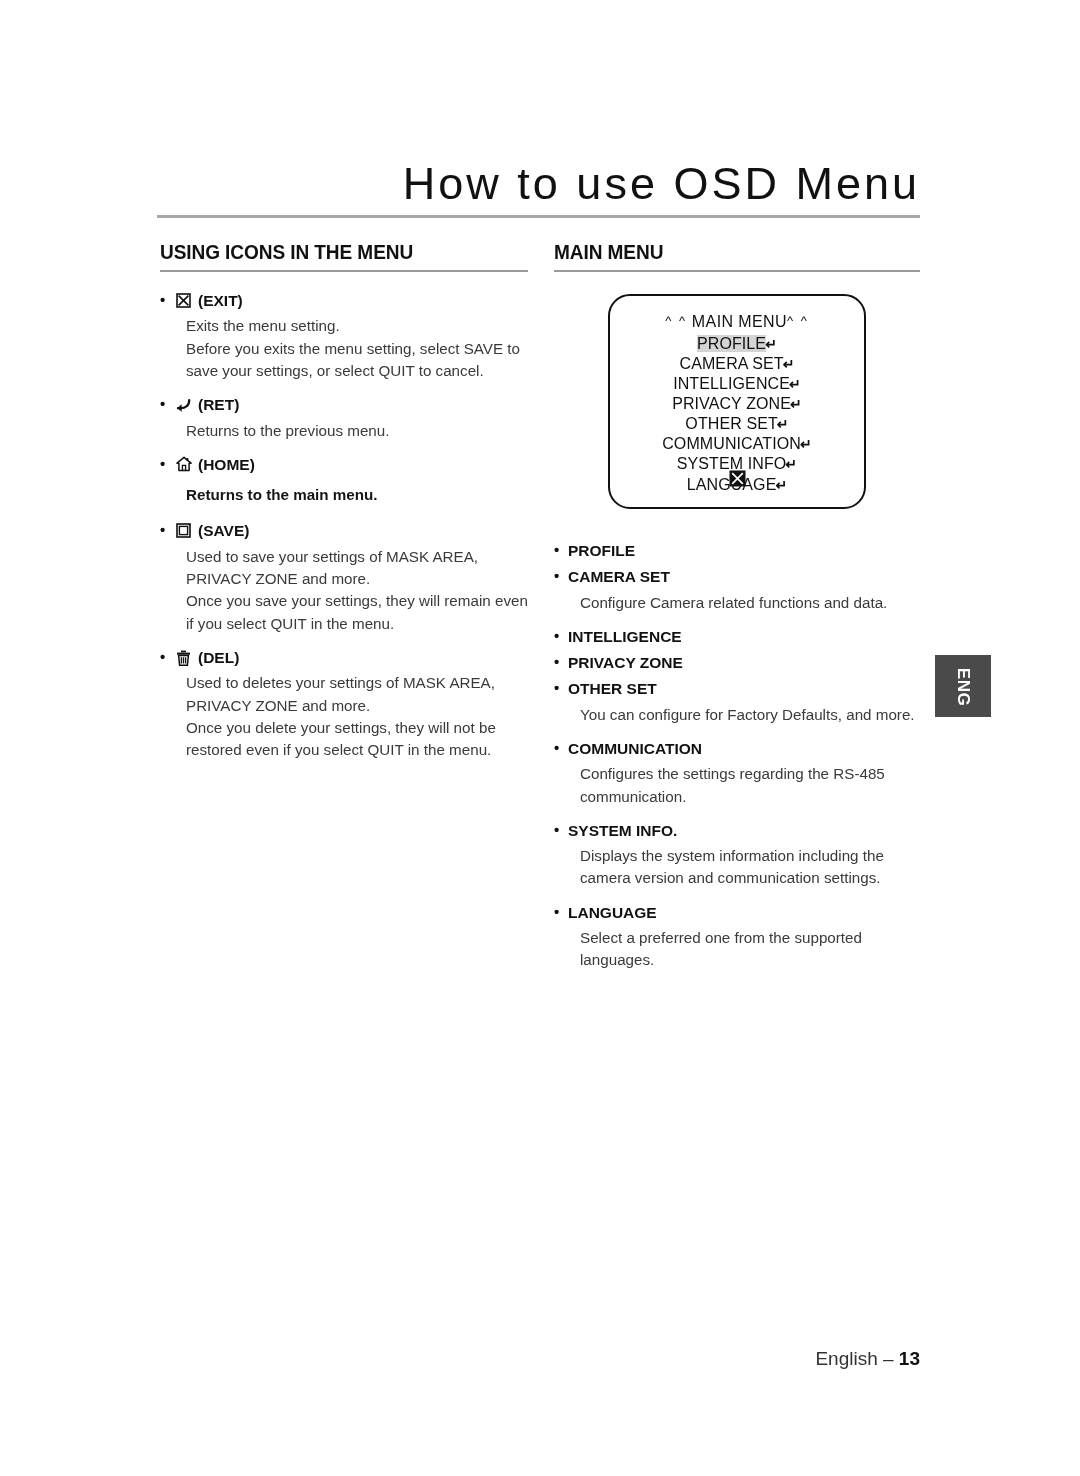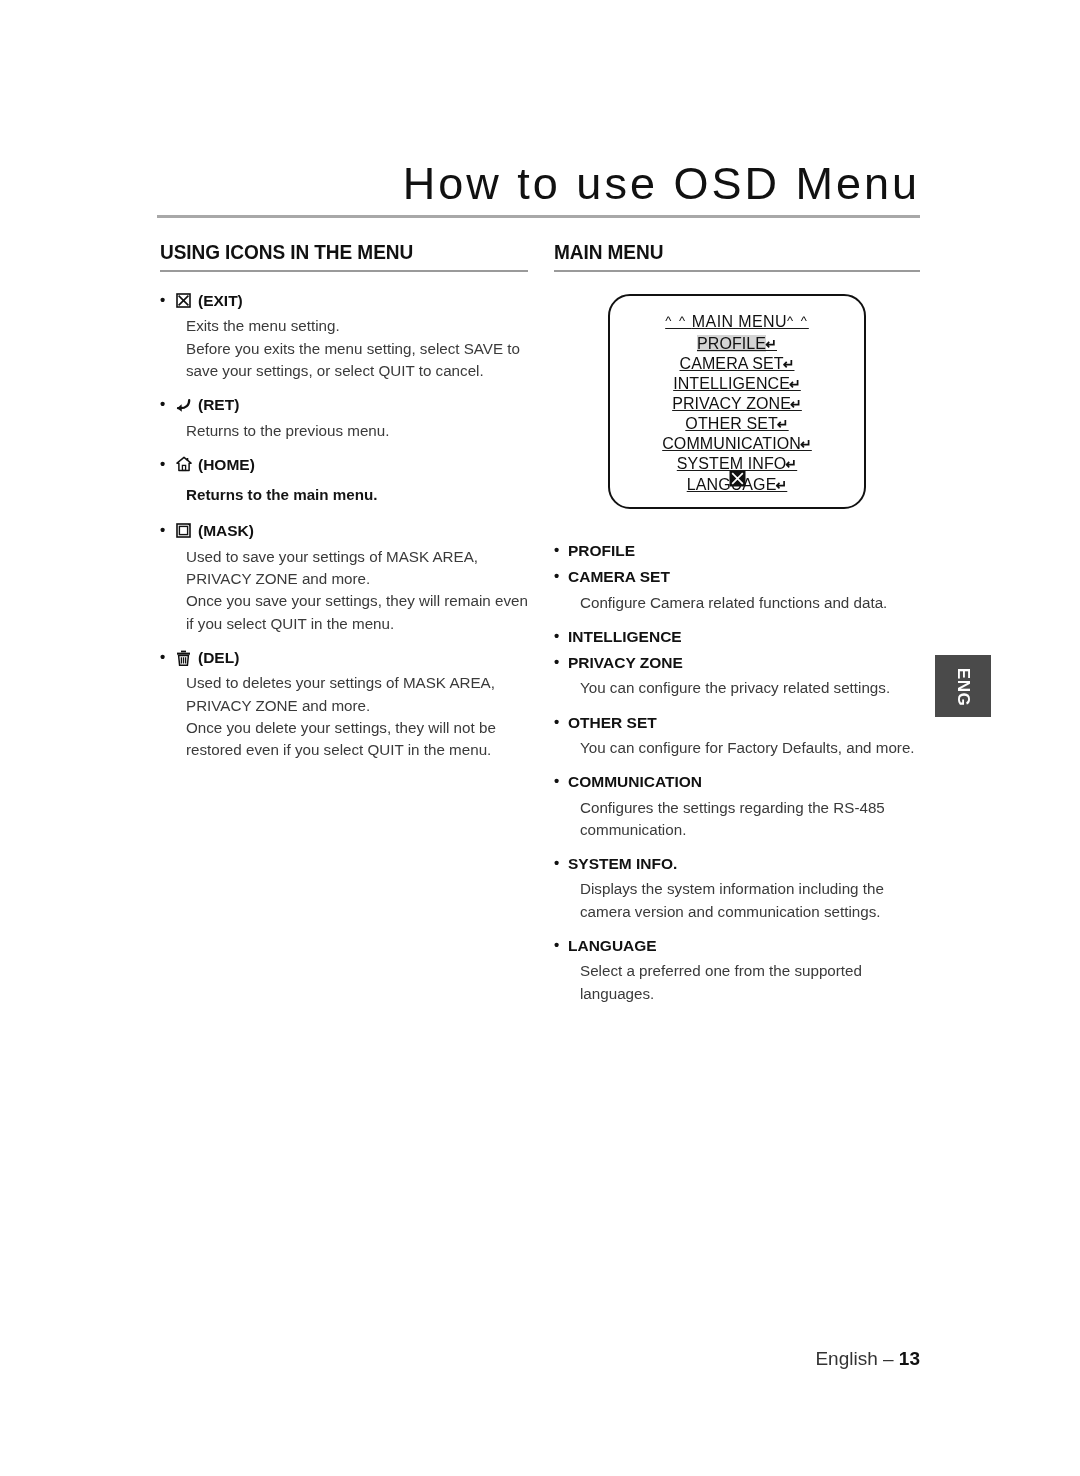--- a/index.html
+++ b/index.html
@@ -116,21 +116,20 @@
   
   #osd-screen {
     width: 258px;
     height: 215px;
     border: 2.5px solid #111;
     border-radius: 22px;
     margin: 22px auto 0 auto;
     position: relative;
     box-sizing: border-box;
     background: #fff;
-    text-decoration: underline;
   }
   #osd-inner {
     padding-top: 17px;
     text-align: center;
     font-family: "Liberation Sans", sans-serif;
   }
   #osd-title {
     font-size: 16px;
     letter-spacing: 0.4px;
     color: #111;
@@ -266,21 +265,21 @@
       <div class="entry">
         <div class="entry-head">
           <span class="bullet">•</span>
           <span class="head-icon">
             <svg width="15" height="15" viewBox="0 0 15 15">
               <rect x="1" y="1" width="13" height="13" fill="none" stroke="#111" stroke-width="1.6"></rect>
               <rect x="3.4" y="3.4" width="8.2" height="8.2" fill="none" stroke="#111" stroke-width="1.4"></rect>
               <path d="M11.6 1 L14 3.4 L14 1 Z" fill="#111"></path>
             </svg>
           </span>
-          <span class="head-label">(MASK)</span>
+          <span class="head-label">(SAVE)</span>
         </div>
         <div class="entry-body">
           <p>Used to save your settings of MASK AREA, PRIVACY ZONE and more.</p>
           <p>Once you save your settings, they will remain even if you select QUIT in the menu.</p>
         </div>
       </div>
       <div class="entry">
         <div class="entry-head">
           <span class="bullet">•</span>
           <span class="head-icon">
@@ -350,23 +349,20 @@
         <div class="entry-head">
           <span class="bullet">•</span>
           <span class="head-label">INTELLIGENCE</span>
         </div>
       </div>
       <div class="entry">
         <div class="entry-head">
           <span class="bullet">•</span>
           <span class="head-label">PRIVACY ZONE</span>
         </div>
-        <div class="entry-body">
-          <p>You can configure the privacy related settings.</p>
-        </div>
       </div>
       <div class="entry">
         <div class="entry-head">
           <span class="bullet">•</span>
           <span class="head-label">OTHER SET</span>
         </div>
         <div class="entry-body">
           <p>You can configure for Factory Defaults, and more.</p>
         </div>
       </div>

